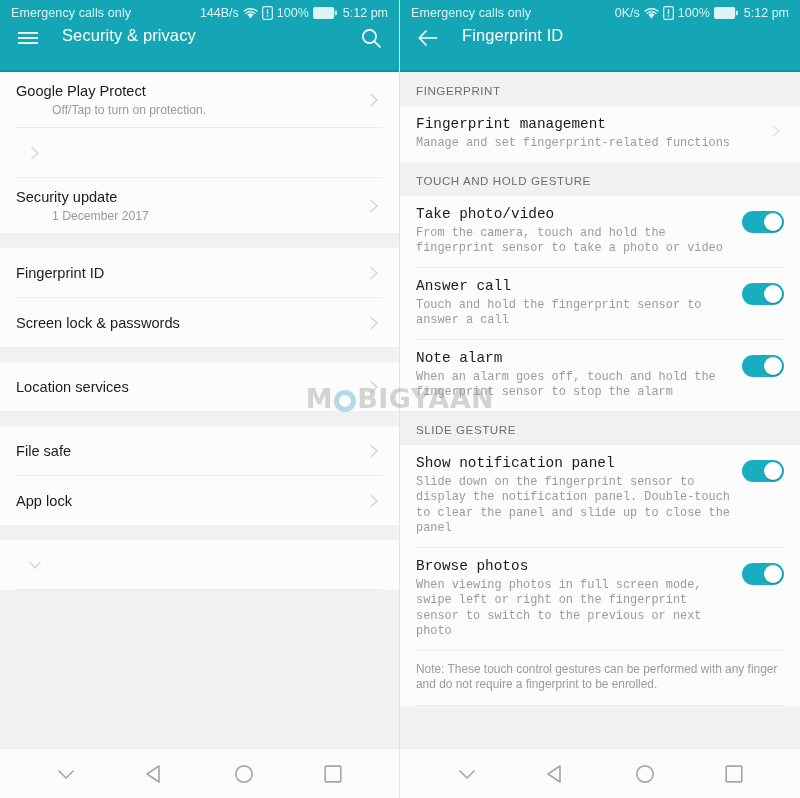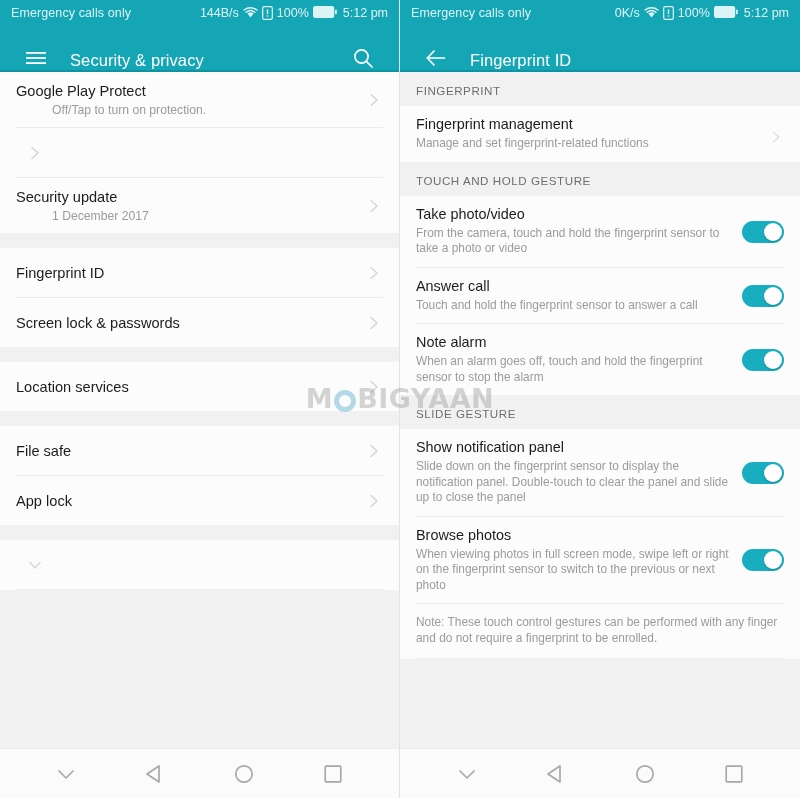--- a/index.html
+++ b/index.html
@@ -18,30 +18,30 @@
   }
   .phone.left { border-right: 1px solid #e3e3e3; }
 
   
   .statusbar {
     height: 26px; background: #15a6b6; color: #ddf4f6;
     display: flex; align-items: center; padding: 12px 11px;
     font-size: 12.5px; flex: 0 0 26px;
   }
   .sb-left { flex: 0 0 auto; letter-spacing: .1px; }
-  .sb-right { margin-left: auto; display: flex; gap: 4px; }
+  .sb-right { margin-left: auto; display: flex; align-items: center; gap: 4px; }
   .sb-net { font-size: 12.5px; }
   .sb-pct { font-size: 12.5px; }
   .sb-time { font-size: 12.5px; margin-left: 2px; }
   .ic { display: inline-block; line-height: 0; }
 
   
   .appbar {
     height: 44px; background: #15a6b6; color: #ffffff;
-    display: flex; align-items: flex-end; padding: 0 24px;
+    display: flex; align-items: flex-start; padding: 0 16px;
     flex: 0 0 44px;
   }
   .appbar .nav-ic { width: 24px; height: 24px; flex: 0 0 24px; }
   .appbar .title {
     font-size: 16.5px; margin-left: 22px; font-weight: 400; color: #fff;
     letter-spacing: .1px;
   }
   .appbar .spacer { flex: 1 1 auto; }
   .appbar .action { width: 24px; height: 24px; }
 
@@ -61,22 +61,23 @@
   .row .t2 { font-size: 12.2px; color: #9b9b9b; line-height: 16px; margin-top: 1px; margin-left: 36px; }
   .row .chev { flex: 0 0 18px; margin-left: 10px; opacity: .55; }
   .divider { height: 1px; background: #ececec; margin-left: 16px; margin-right: 16px; }
 
   
   .sechead {
     font-size: 11.6px; color: #6d6d6d; letter-spacing: .55px;
     padding: 12px 16px 9px 16px; background: #f1f1f1; font-weight: 400;
   }
   .rrow {
-    display: flex; align-items: center; padding: 9px 16px 10px 16px;
+    display: flex; align-items: flex-start; padding: 9px 16px 10px 16px;
     background: #fcfcfc;
+    font-family: Liberation Mono, monospace;
   }
   .rrow .texts { flex: 1 1 auto; min-width: 0; padding-right: 12px; }
   .rrow .t1 { font-size: 14.4px; color: #1c1c1c; line-height: 19px; }
   .rrow .t2 { font-size: 11.9px; color: #9b9b9b; line-height: 15.5px; margin-top: 2px; }
   .rrow .rt { flex: 0 0 auto; padding-top: 6px; }
   .rrow .chev { flex: 0 0 16px; opacity: .5; padding-top: 8px; }
 
   .toggle {
     width: 42px; height: 22px; border-radius: 11px; background: #18aec0;
     position: relative; display: inline-block;

